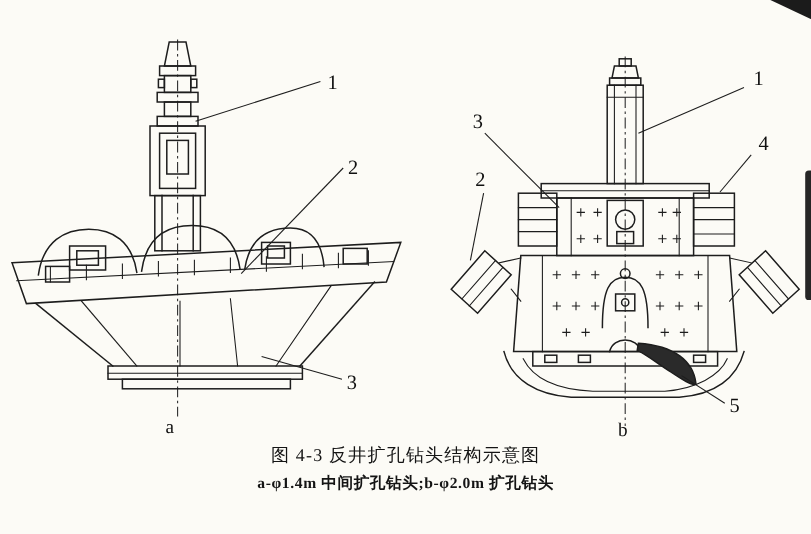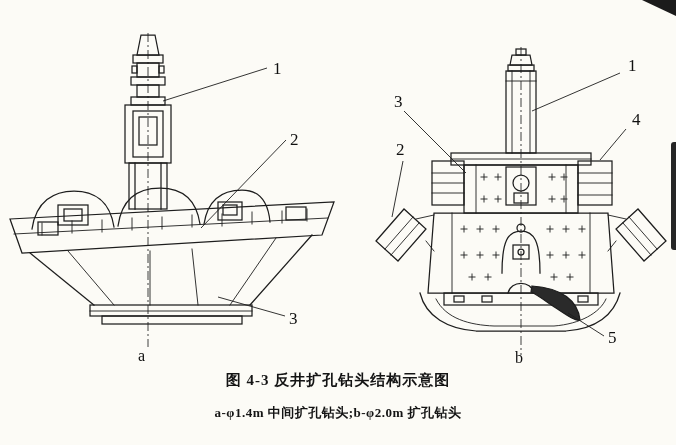--- a/index.html
+++ b/index.html
@@ -14,22 +14,22 @@
   .ink{stroke:#1d1d1d;fill:none;stroke-width:1.25;stroke-linecap:square;stroke-linejoin:miter;}
   .thin{stroke:#1d1d1d;fill:none;stroke-width:0.9;}
   .cl{stroke:#2a2a2a;fill:none;stroke-width:0.9;stroke-dasharray:9 3 2 3;}
   .leader{stroke:#1d1d1d;fill:none;stroke-width:0.9;}
   .num{font-family:"Liberation Serif","DejaVu Serif",serif;font-size:17px;fill:#101010;}
   .sub{font-family:"Liberation Serif","DejaVu Serif",serif;font-size:16px;fill:#101010;}
   .caption{
     position:absolute;left:0;top:368px;width:676px;
     text-align:center;color:#141414;
   }
-  .caption .title{font-size:15px;font-weight:bold;letter-spacing:1px;line-height:24px;}
-  .caption .line{font-size:13px;font-weight:bold;line-height:21px;letter-spacing:0.5px;margin-top:10px;}
+  .caption .title{font-size:15px;font-weight:normal;letter-spacing:1px;line-height:24px;}
+  .caption .line{font-size:13px;font-weight:bold;line-height:21px;letter-spacing:0.5px;}
   .artifact-strip{
     position:absolute;right:0;top:142px;width:5px;height:108px;
     background:#262626;border-radius:3px 0 0 3px;
   }
 </style>
 </head>
 <body>
 
 <div class="page">
 

